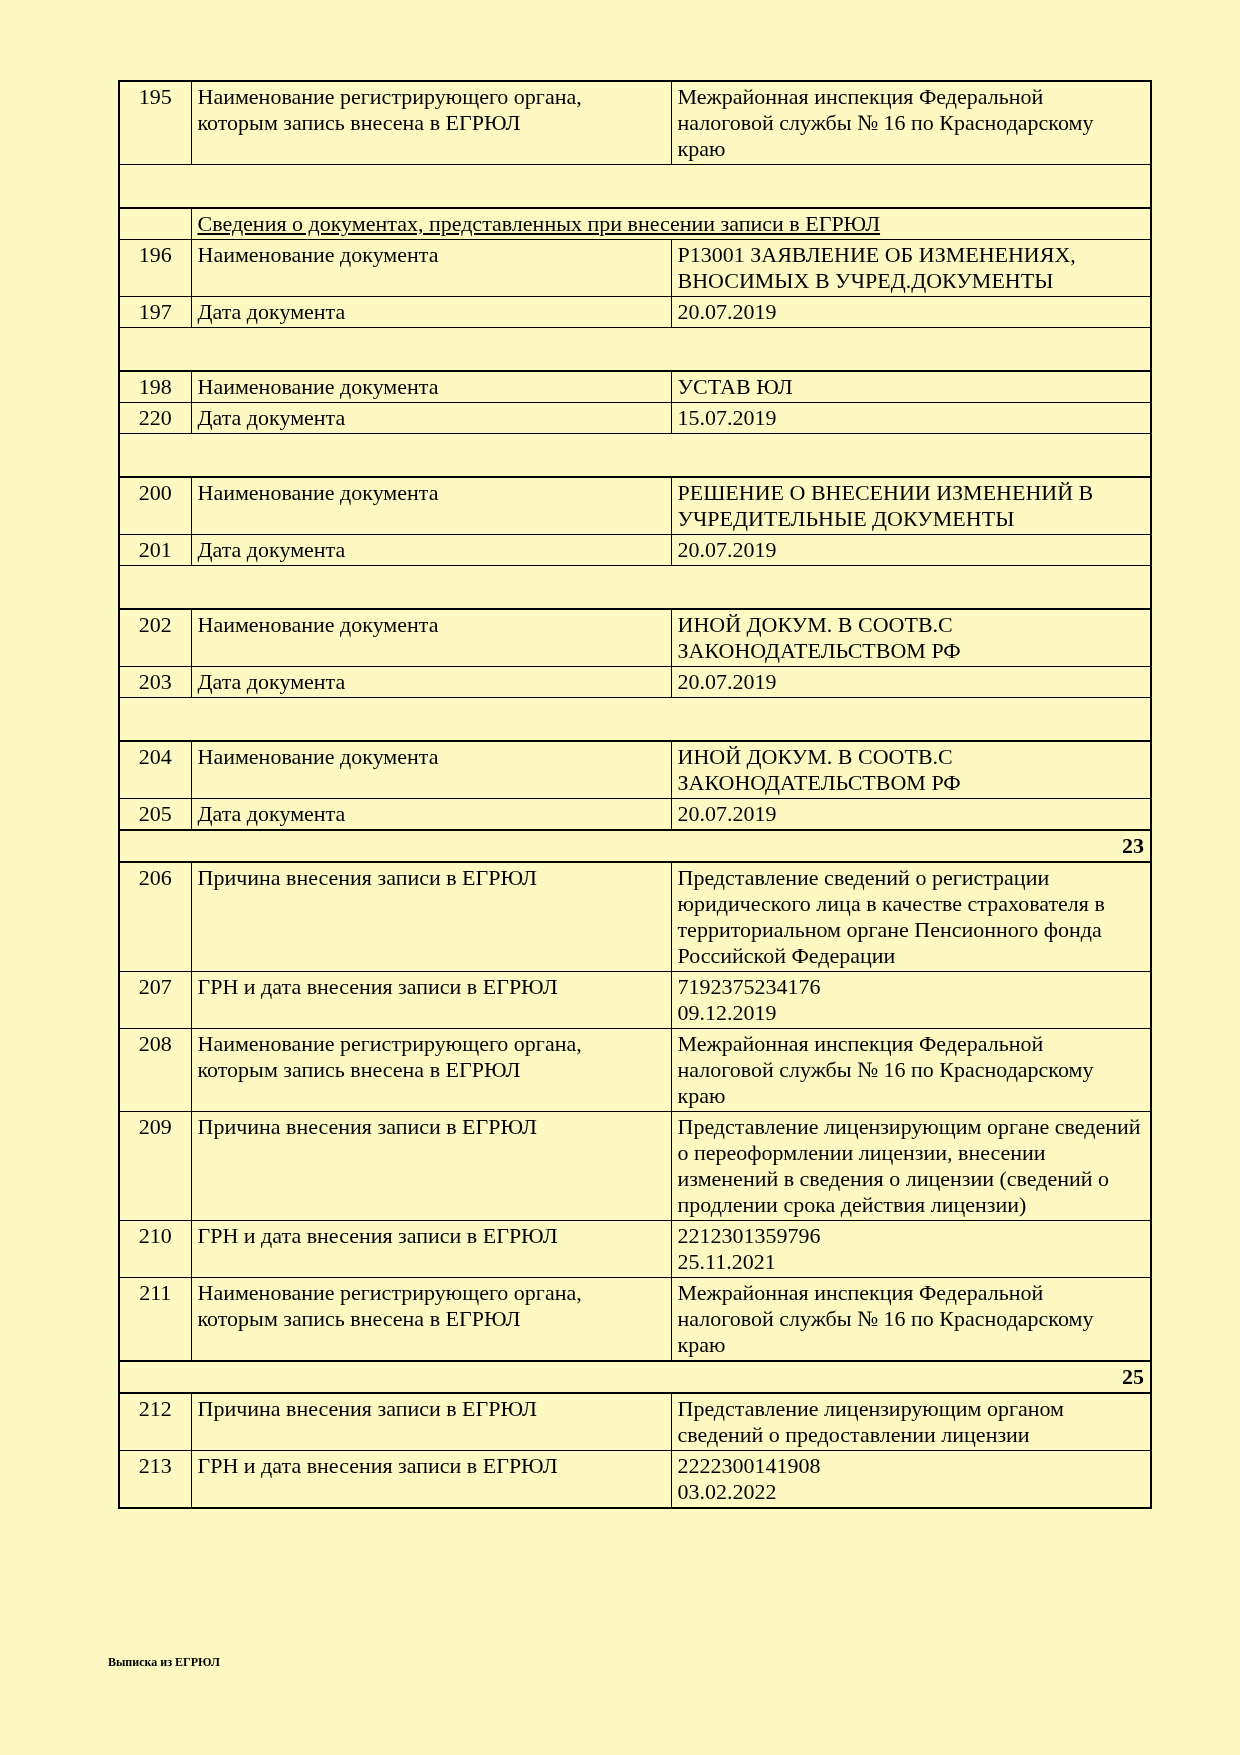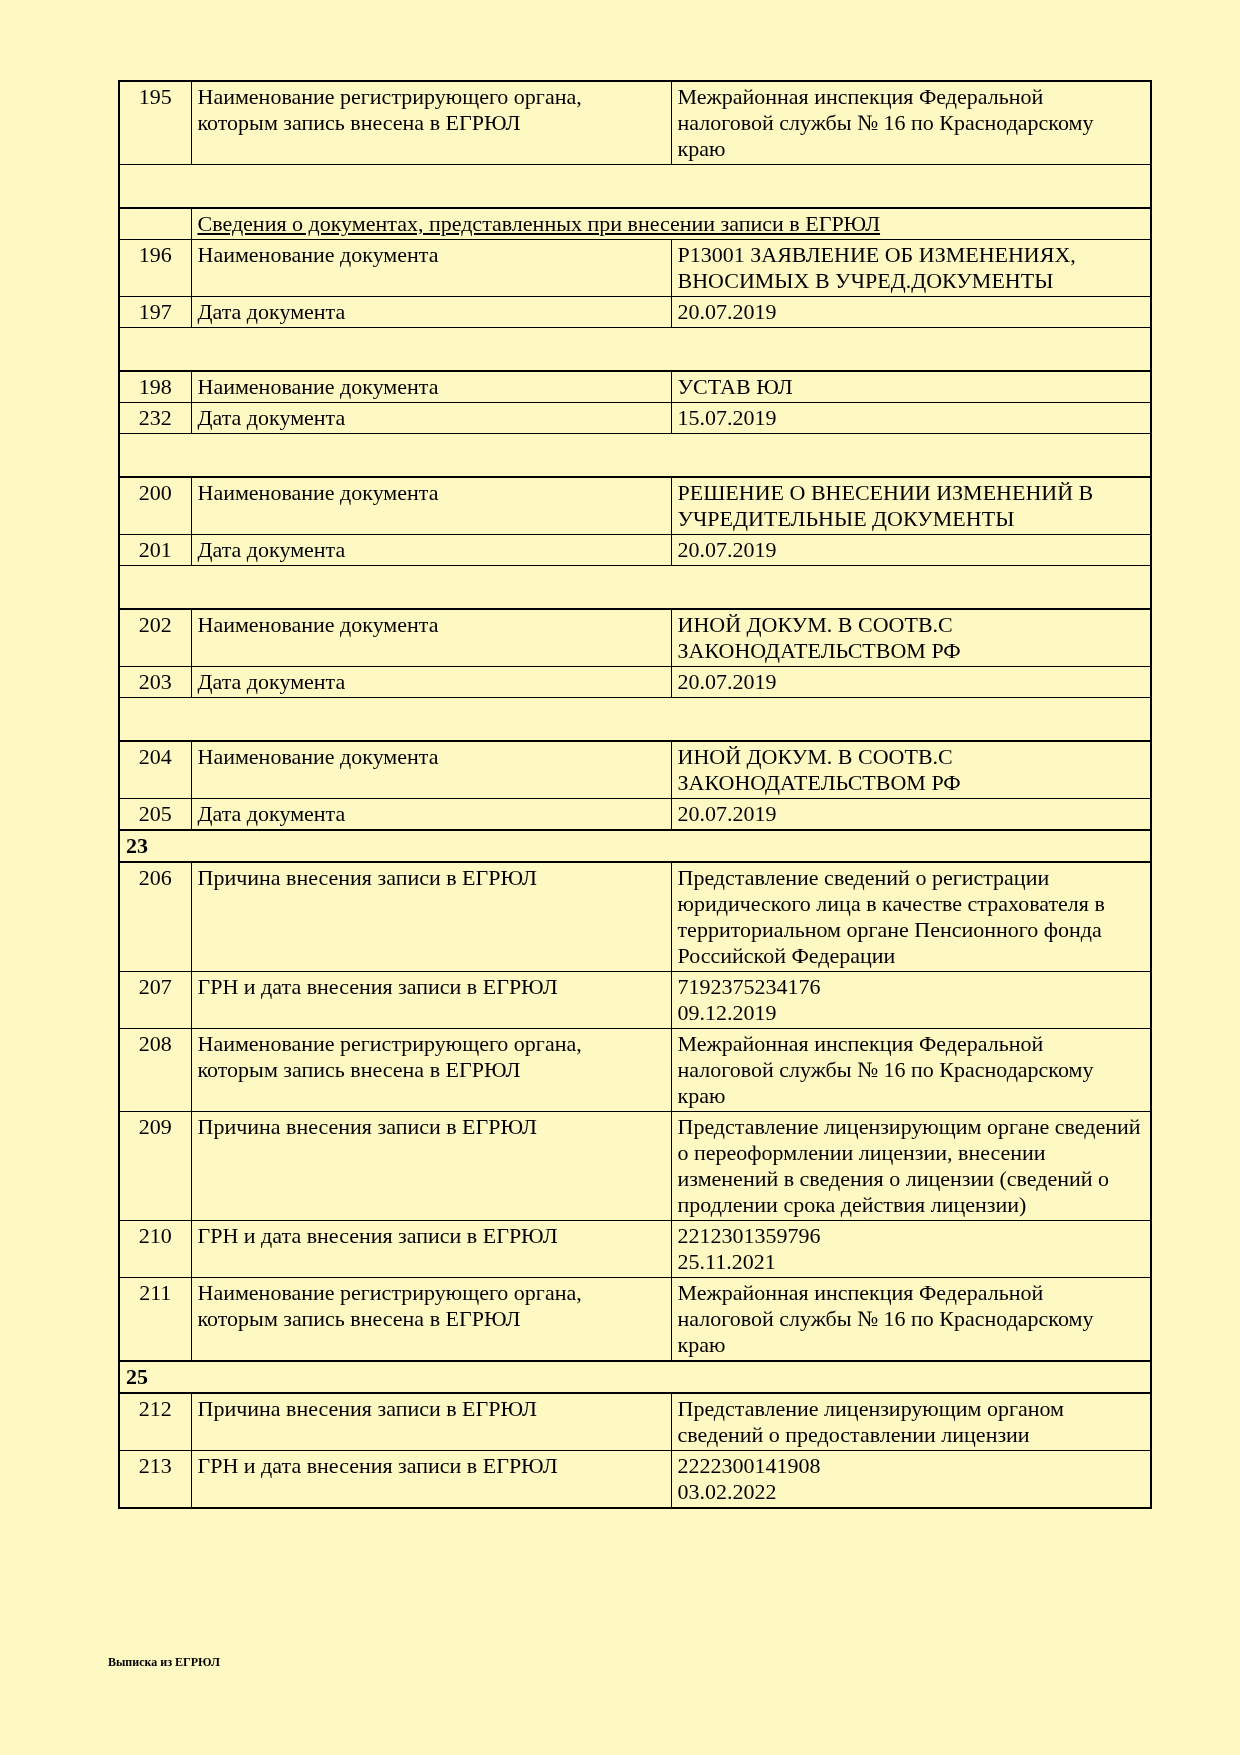--- a/index.html
+++ b/index.html
@@ -50,21 +50,21 @@
     border-left: none;
     border-right: none;
     border-bottom: 2px solid #000000;
     padding: 0;
   }
   tr.row-section td {
     border-left: none;
     border-right: none;
     border-top: 2px solid #000000;
     border-bottom: 2px solid #000000;
-    text-align: left;
+    text-align: right;
     font-weight: bold;
     padding: 2px 6px;
   }
   tr.row-subheader td.cell-subheader {
     border-left: 1px solid #000000;
     padding: 2px 6px;
     text-decoration: underline;
   }
   .footer {
     position: absolute;
@@ -121,21 +121,21 @@
         </tr>
         <tr class="row-spacer">
           <td colspan="3"></td>
         </tr>
         <tr class="row-data">
           <td class="cell-num">198</td>
           <td class="cell-attr">Наименование документа</td>
           <td class="cell-value">УСТАВ ЮЛ</td>
         </tr>
         <tr class="row-data">
-          <td class="cell-num">232</td>
+          <td class="cell-num">220</td>
           <td class="cell-attr">Дата документа</td>
           <td class="cell-value">15.07.2019</td>
         </tr>
         <tr class="row-spacer">
           <td colspan="3"></td>
         </tr>
         <tr class="row-data">
           <td class="cell-num">200</td>
           <td class="cell-attr">Наименование документа</td>
           <td class="cell-value">РЕШЕНИЕ О ВНЕСЕНИИ ИЗМЕНЕНИЙ В УЧРЕДИТЕЛЬНЫЕ ДОКУМЕНТЫ</td>

